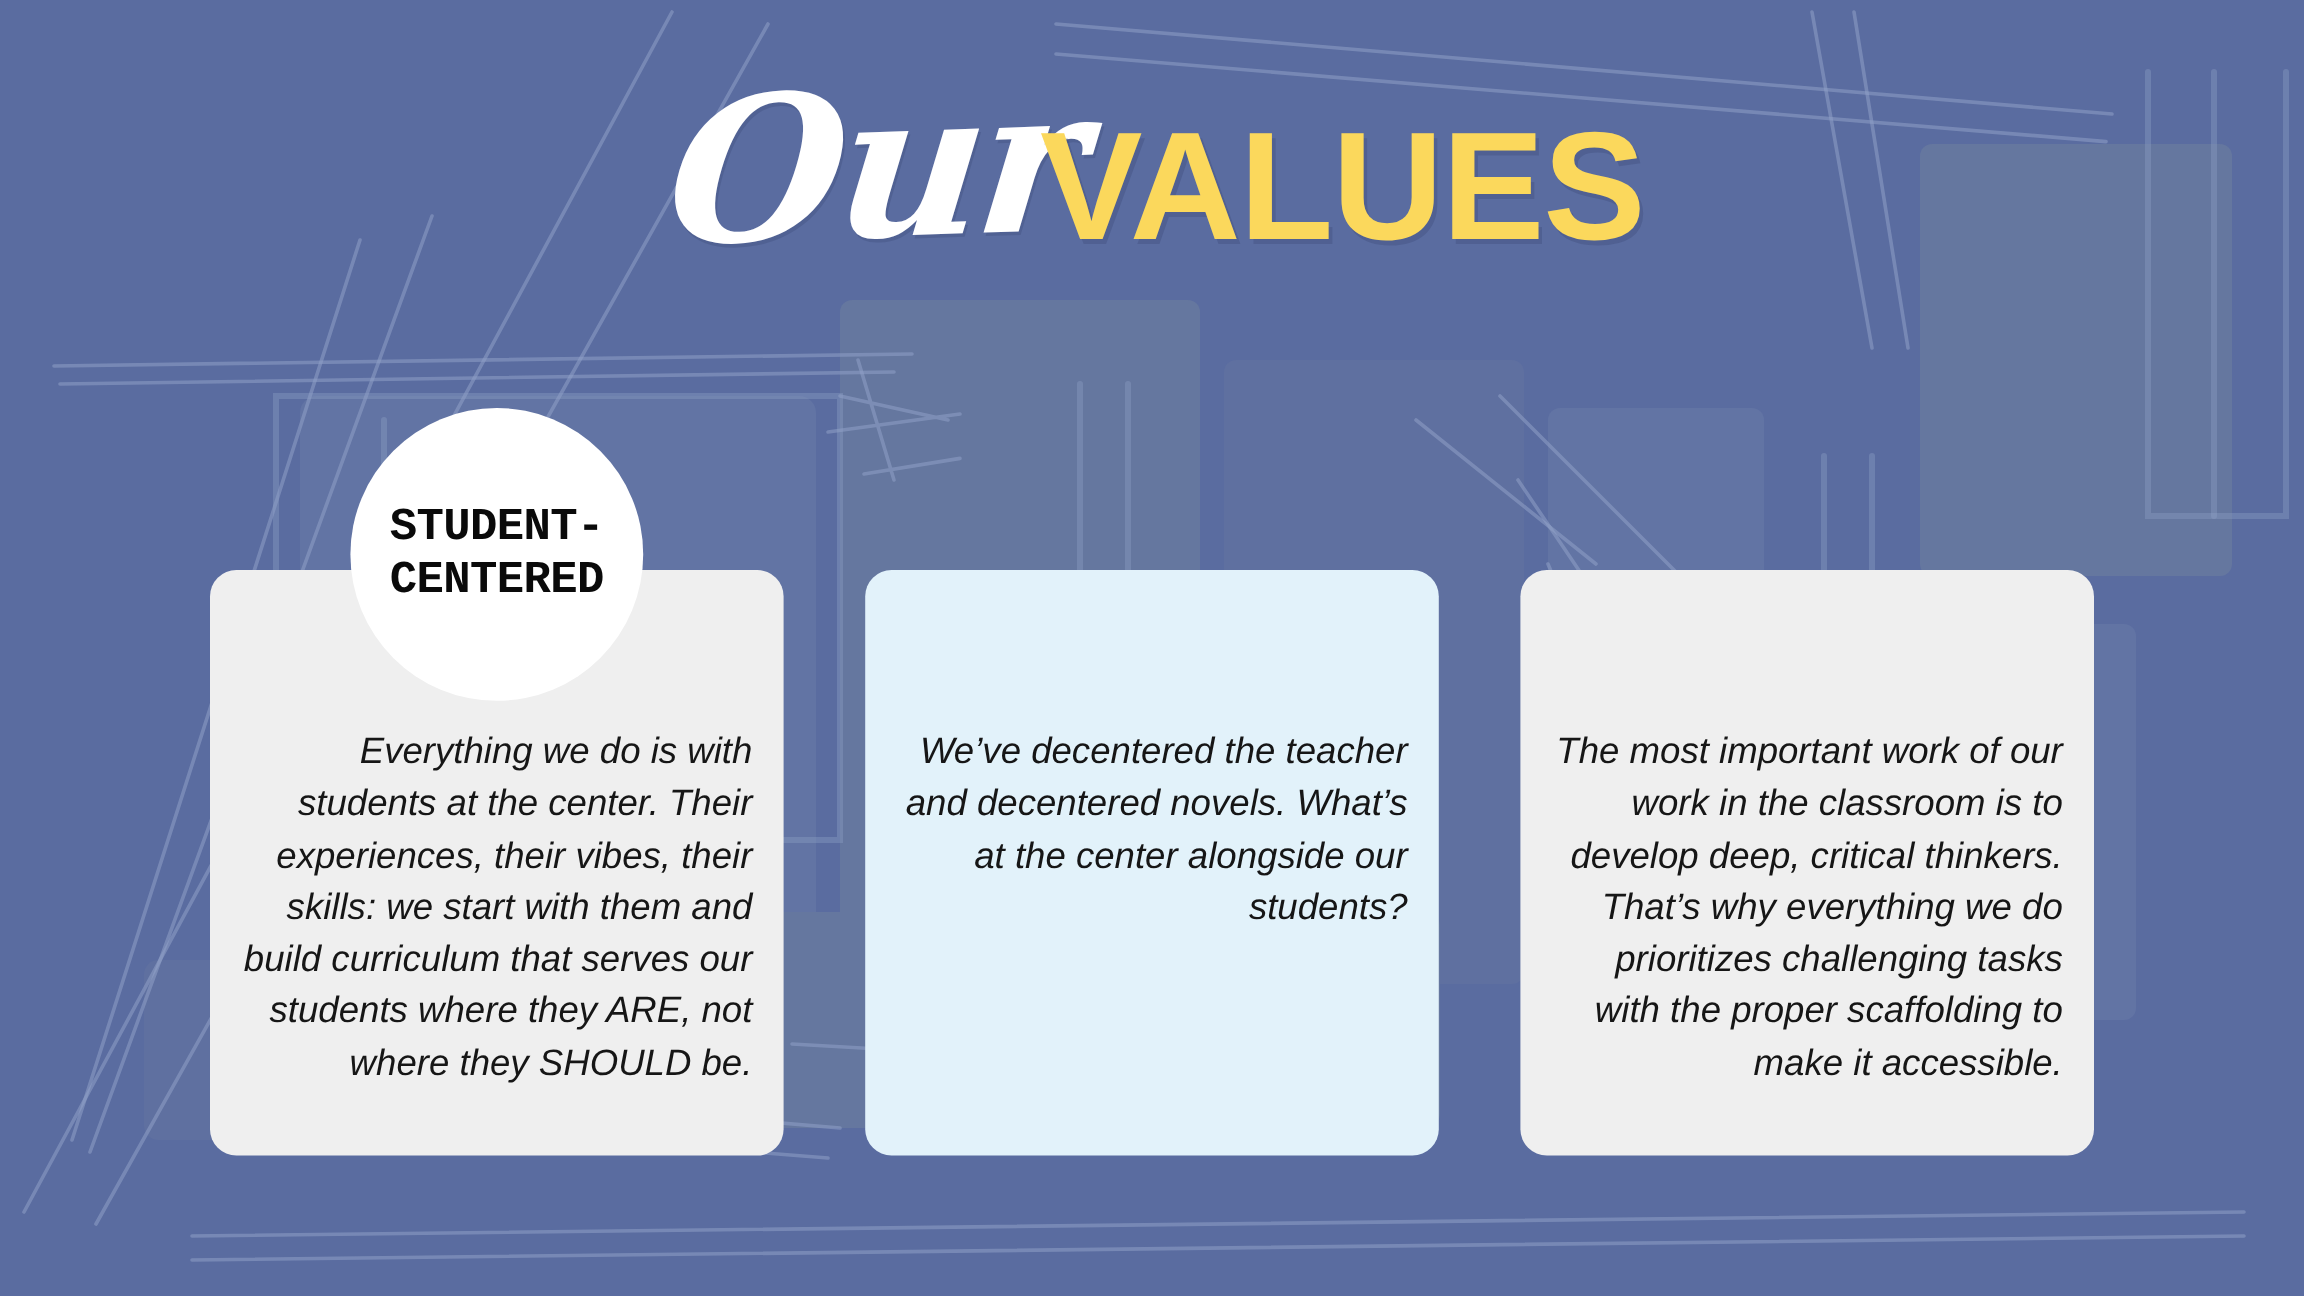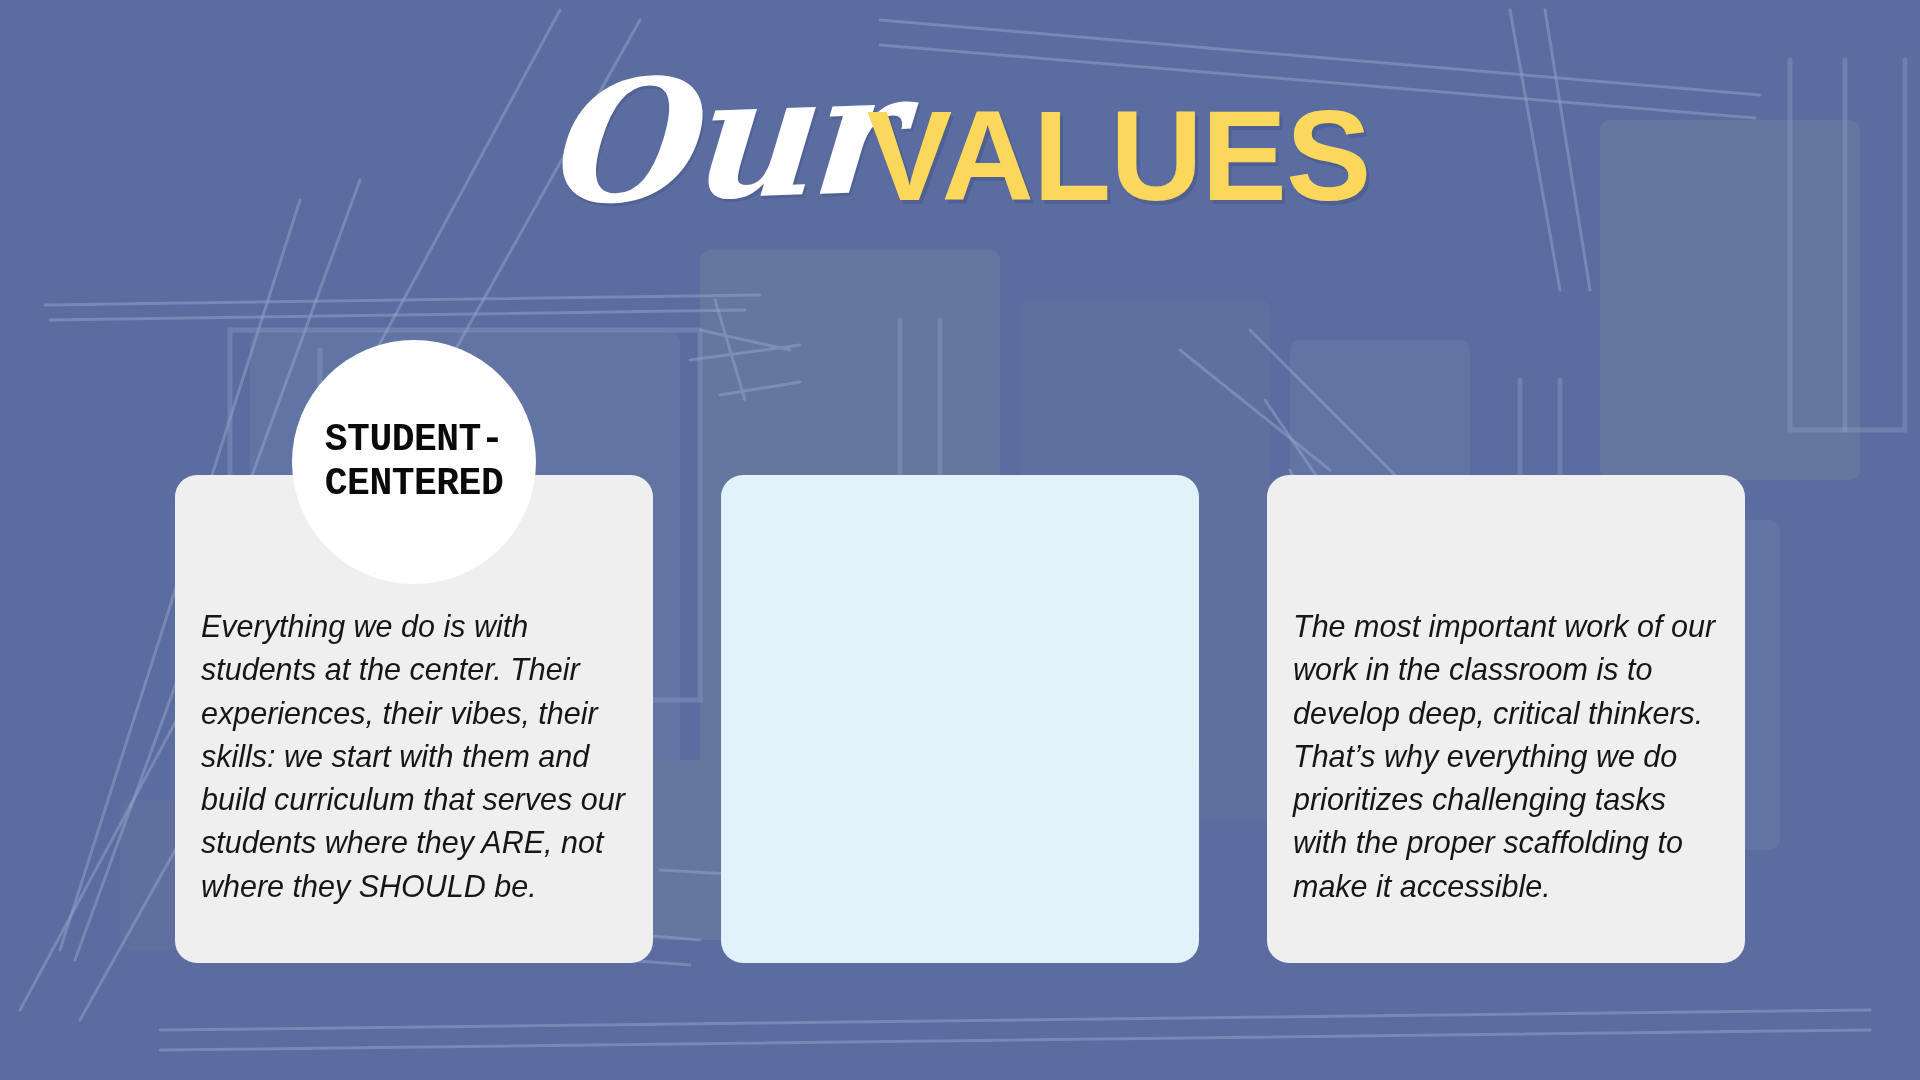--- a/index.html
+++ b/index.html
@@ -115,21 +115,21 @@
     word-break: break-word;
   }
 
   .card-body {
     position: absolute;
     left: 0;
     right: 0;
     top: 130px;
     padding: 0 26px;
     box-sizing: border-box;
-    text-align: left;
+    text-align: right;
   }
   .card-para {
     font-family: "Liberation Sans", sans-serif;
     font-style: italic;
     font-size: 30.5px;
     line-height: 1.42;
     color: #161616;
     margin: 0 0 26px 0;
   }
   .card-para:last-child { margin-bottom: 0; }
@@ -196,20 +196,21 @@
       <div class="badge" style="background: rgb(255, 255, 255);">
         <div class="badge-label">STUDENT-CENTERED</div>
       </div>
       <div class="card-body">
         <p class="card-para">Everything we do is with students at the center.  Their experiences, their vibes, their skills:  we start with them and build curriculum that serves our students where they ARE, not where they SHOULD be.</p>
       </div>
     </div>
 
     <div class="value-card theme-blue" style="background: rgb(226, 242, 250);">
       <div class="card-body">
+        <p class="card-para">We’ve decentered the teacher and decentered novels.  What’s at the center alongside our students?</p>
       </div>
     </div>
 
     <div class="value-card theme-grey" style="background: rgb(239, 239, 239);">
       <div class="card-body">
         <p class="card-para">The most important work of our work in the classroom is to develop deep, critical thinkers.  That’s why everything we do prioritizes challenging tasks with the proper scaffolding to make it accessible.</p>
       </div>
     </div>
 
   </div>

